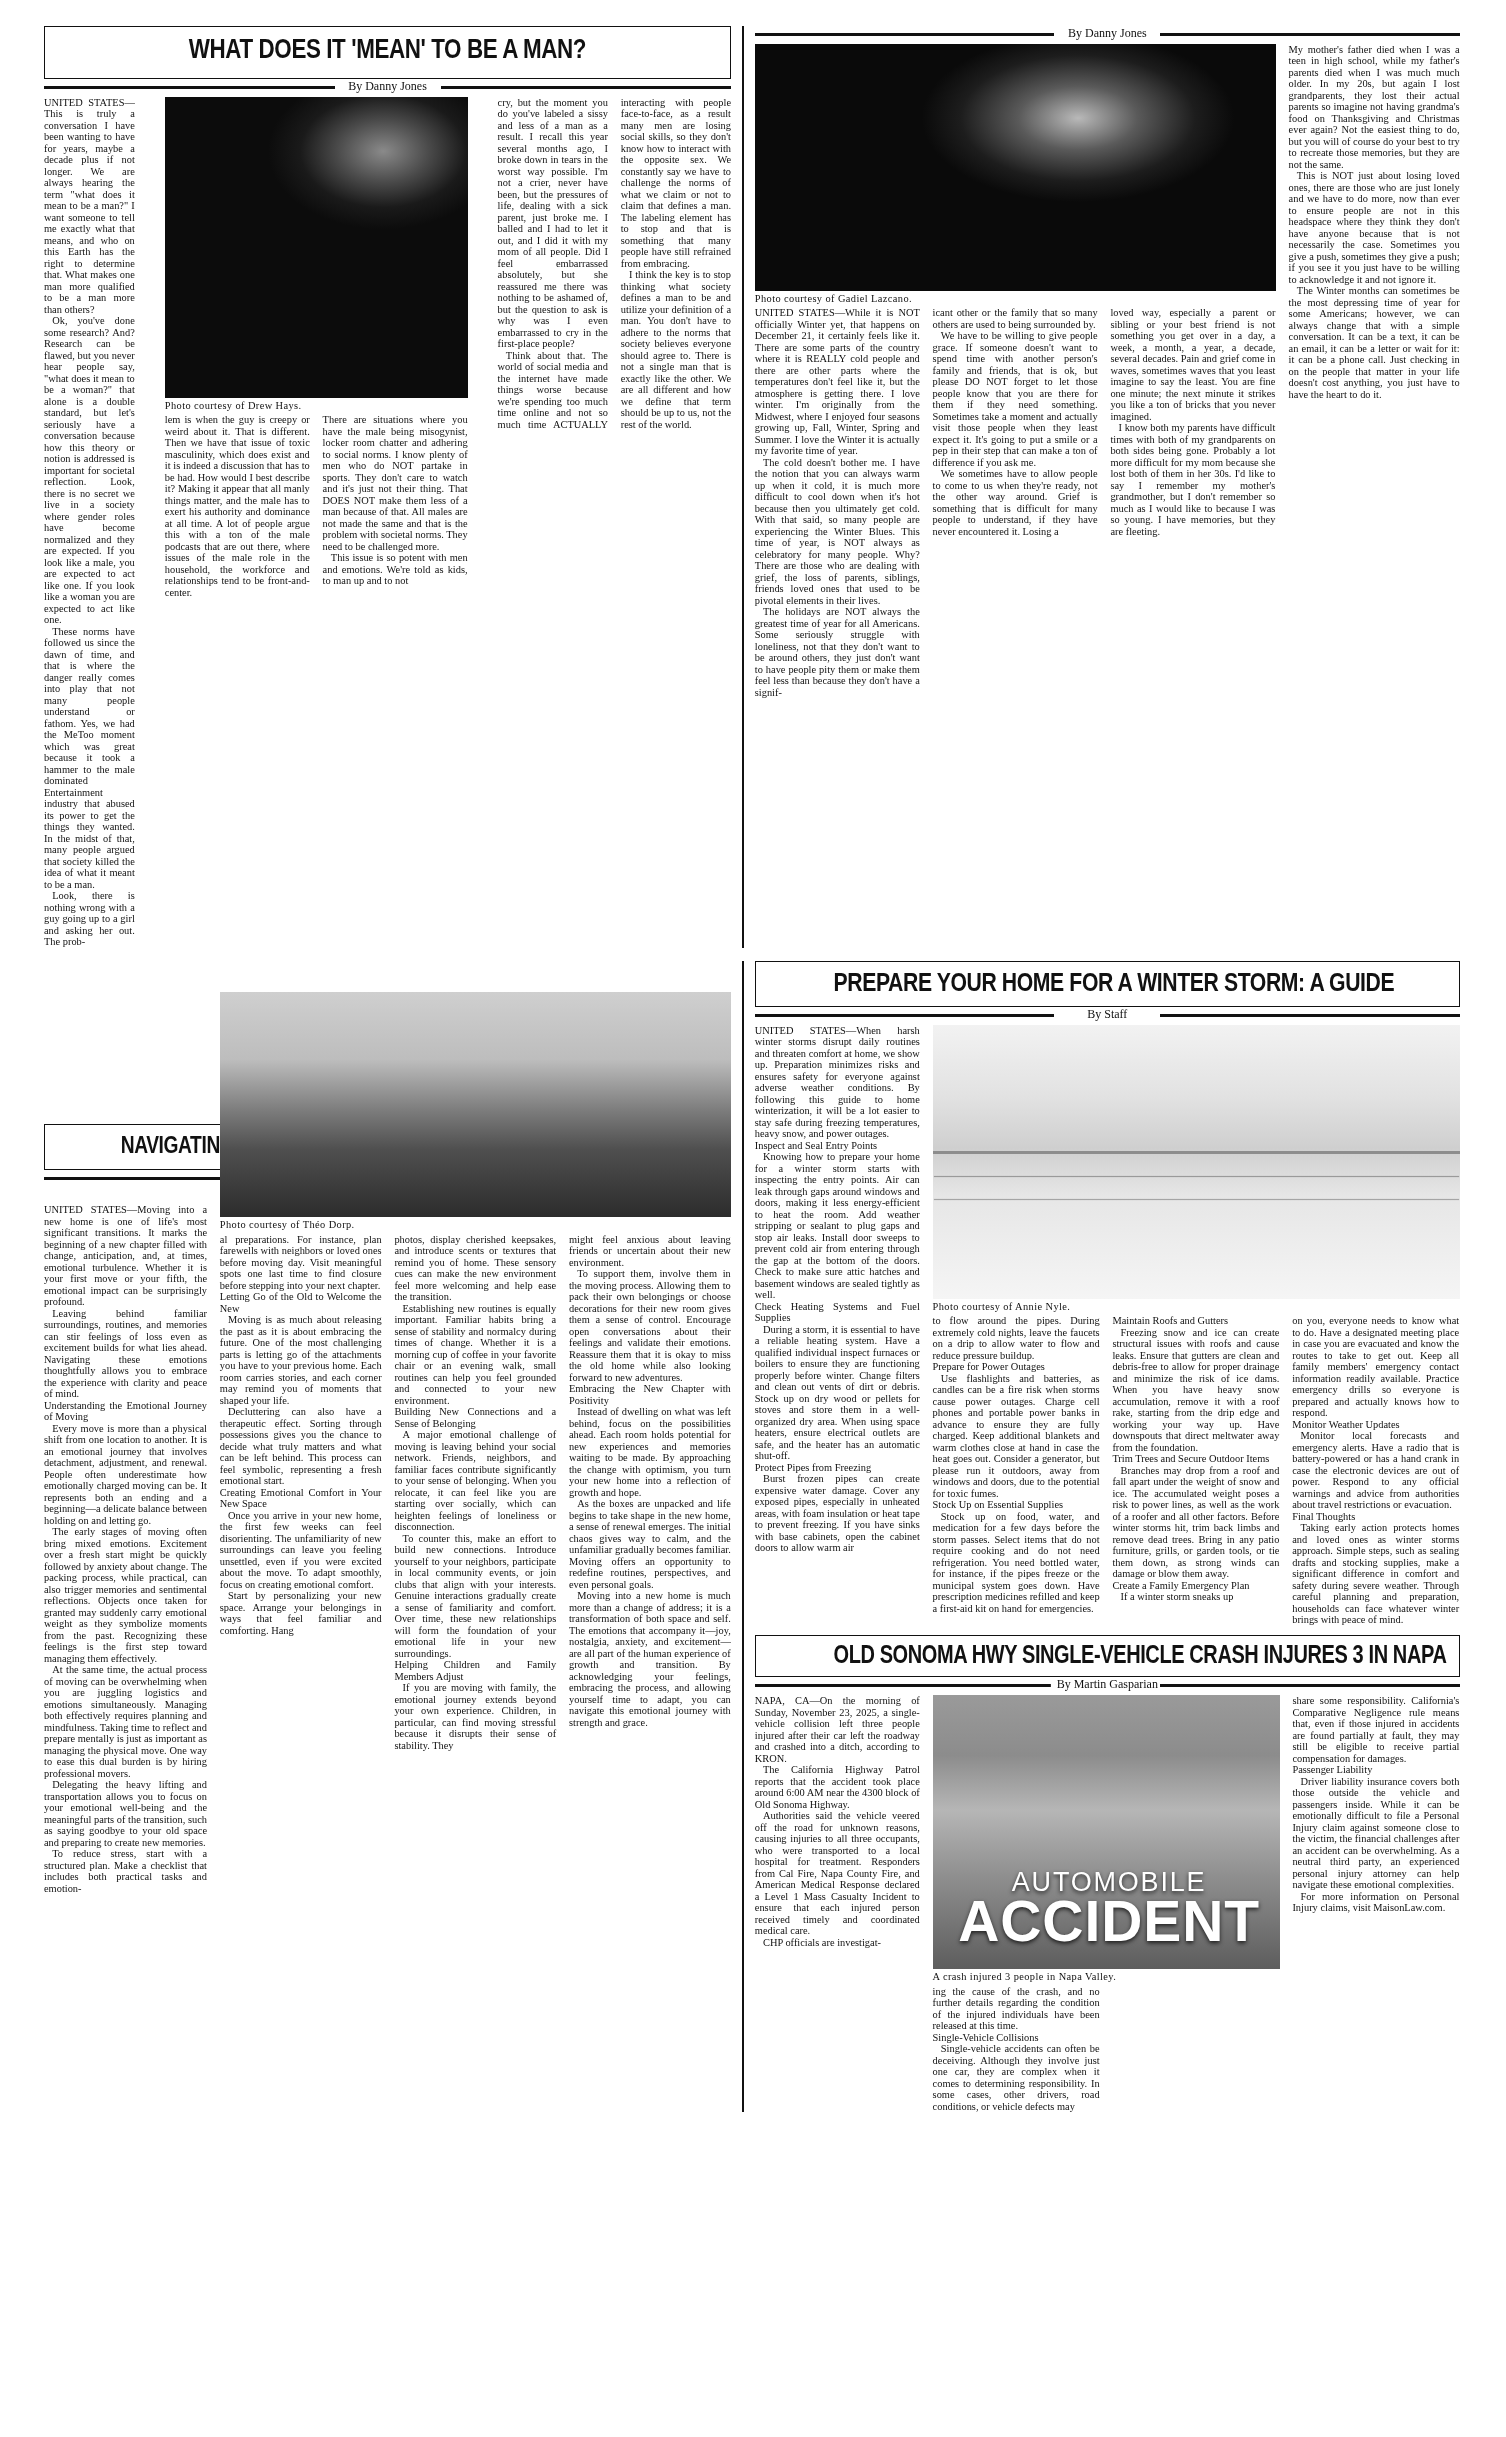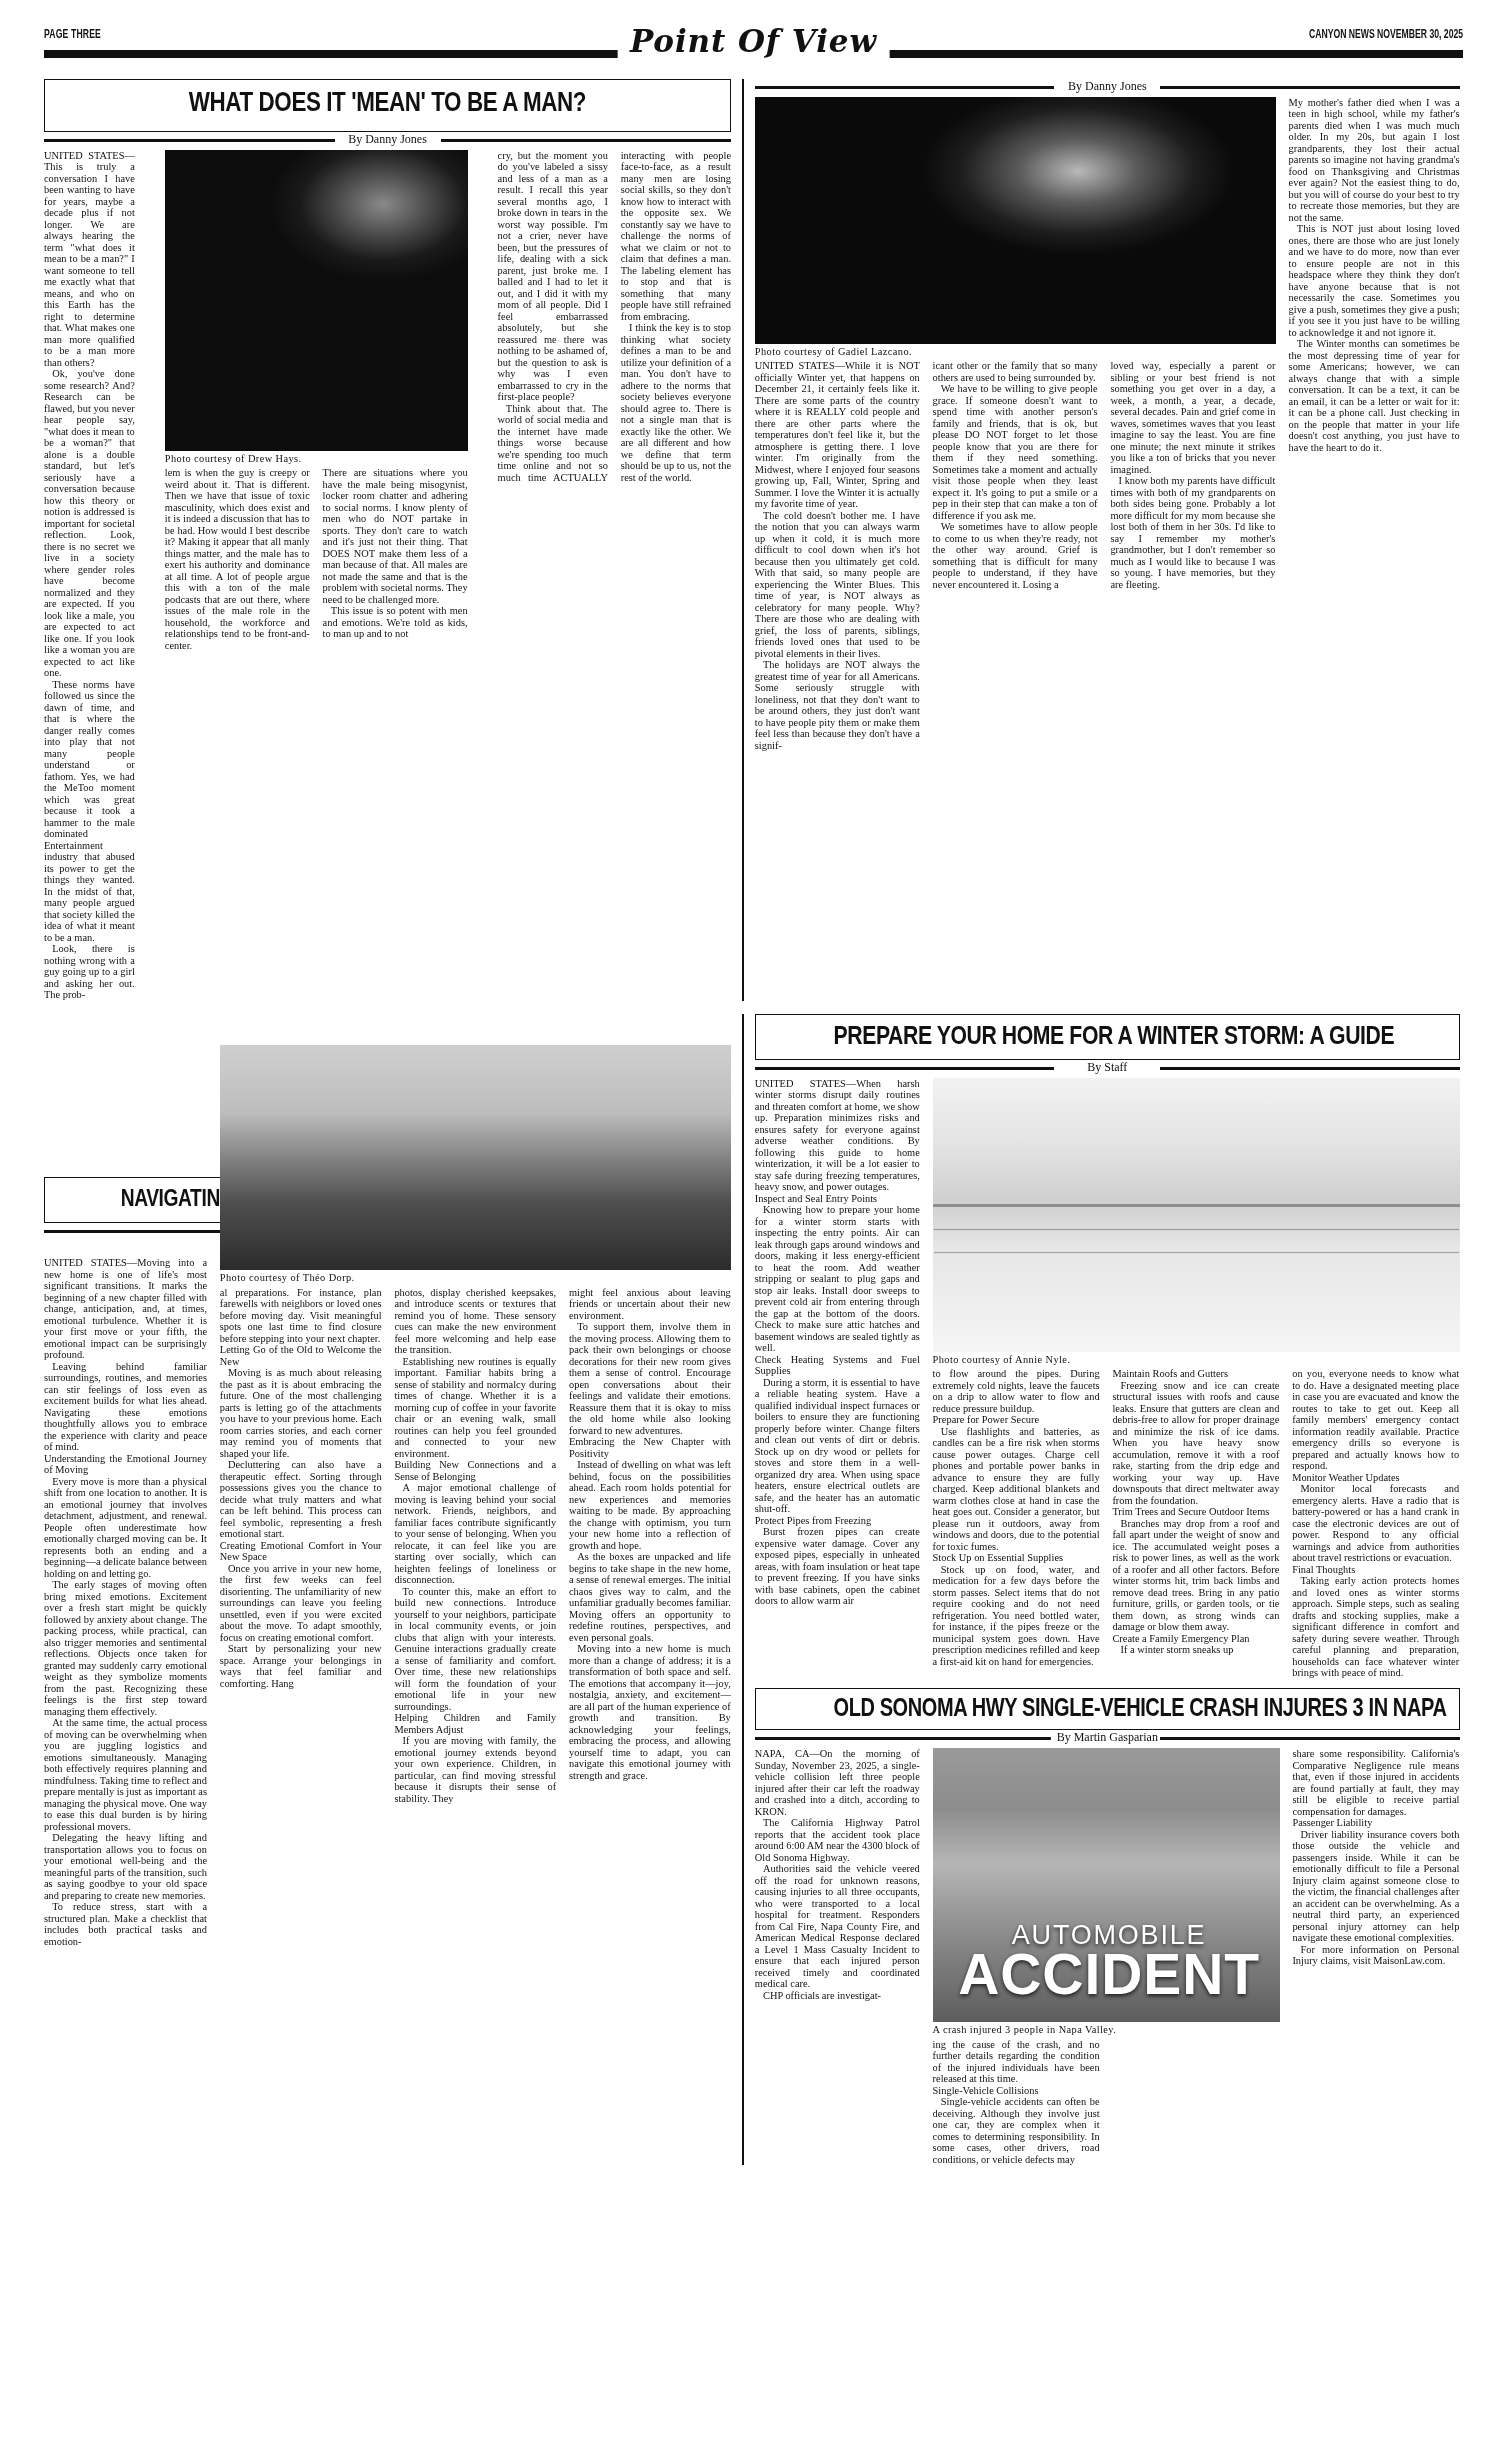--- a/index.html
+++ b/index.html
@@ -147,26 +147,20 @@
     margin-left:14px;
   }
   .accident-overlay .l1{font-size:27px;letter-spacing:1.8px;font-weight:400;display:block;}
   .accident-overlay .l2{font-size:57px;letter-spacing:0.9px;font-weight:700;display:block;}
 </style>
 </head>
 <body>
 
 <div class="page">
 
-  <div class="masthead">
-    <div class="mh-left">PAGE THREE</div>
-    <div class="mh-rule"></div>
-    <div class="mh-title">Point Of View</div>
-    <div class="mh-right">CANYON NEWS  NOVEMBER 30, 2025</div>
-  </div>
 
   <div style="position:relative;display:flex;gap:0;">
 
     <div style="width:687px;">
       <div class="hbox" style="height:53px;">
         <div class="headline" style="font-size:28px;padding-top:4.6px;">WHAT DOES IT 'MEAN' TO BE A MAN?</div>
       </div>
       <div class="byline-row">
         <div class="byline">By Danny Jones</div>
       </div>
@@ -326,21 +320,21 @@
           <p class="noind">Protect Pipes from Freezing</p>
           <p>Burst frozen pipes can create expensive water damage. Cover any exposed pipes, especially in unheated areas, with foam insulation or heat tape to prevent freezing. If you have sinks with base cabinets, open the cabinet doors to allow warm air</p>
         </div>
 
         <div style="width:527px;">
           <div class="photo ph-snow" style="height:274px;"></div>
           <div class="cap">Photo courtesy of Annie Nyle.</div>
           <div style="display:flex;gap:12.8px;margin-top:2.7px;">
             <div style="width:167px;" class="cols">
               <p class="lead">to flow around the pipes. During extremely cold nights, leave the faucets on a drip to allow water to flow and reduce pressure buildup.</p>
-              <p class="noind">Prepare for Power Secure</p>
+              <p class="noind">Prepare for Power Outages</p>
               <p>Use flashlights and batteries, as candles can be a fire risk when storms cause power outages. Charge cell phones and portable power banks in advance to ensure they are fully charged. Keep additional blankets and warm clothes close at hand in case the heat goes out. Consider a generator, but please run it outdoors, away from windows and doors, due to the potential for toxic fumes.</p>
               <p class="noind">Stock Up on Essential Supplies</p>
               <p>Stock up on food, water, and medication for a few days before the storm passes. Select items that do not require cooking and do not need refrigeration. You need bottled water, for instance, if the pipes freeze or the municipal system goes down. Have prescription medicines refilled and keep a first-aid kit on hand for emergencies.</p>
             </div>
             <div style="width:167px;" class="cols">
               <p class="noind">Maintain Roofs and Gutters</p>
               <p>Freezing snow and ice can create structural issues with roofs and cause leaks. Ensure that gutters are clean and debris-free to allow for proper drainage and minimize the risk of ice dams. When you have heavy snow accumulation, remove it with a roof rake, starting from the drip edge and working your way up. Have downspouts that direct meltwater away from the foundation.</p>
               <p class="noind">Trim Trees and Secure Outdoor Items</p>
               <p>Branches may drop from a roof and fall apart under the weight of snow and ice. The accumulated weight poses a risk to power lines, as well as the work of a roofer and all other factors. Before winter storms hit, trim back limbs and remove dead trees. Bring in any patio furniture, grills, or garden tools, or tie them down, as strong winds can damage or blow them away.</p>
               <p class="noind">Create a Family Emergency Plan</p>

